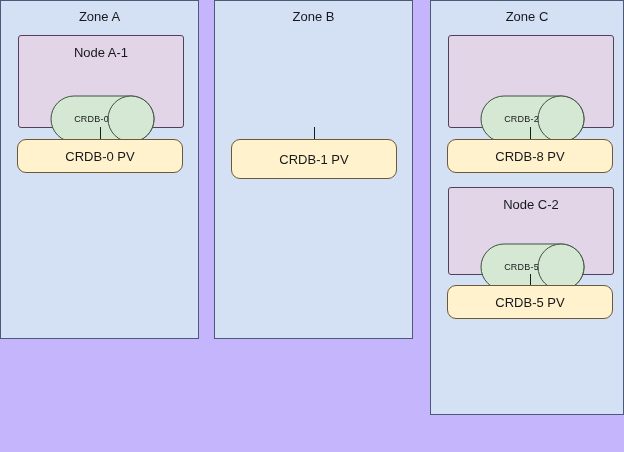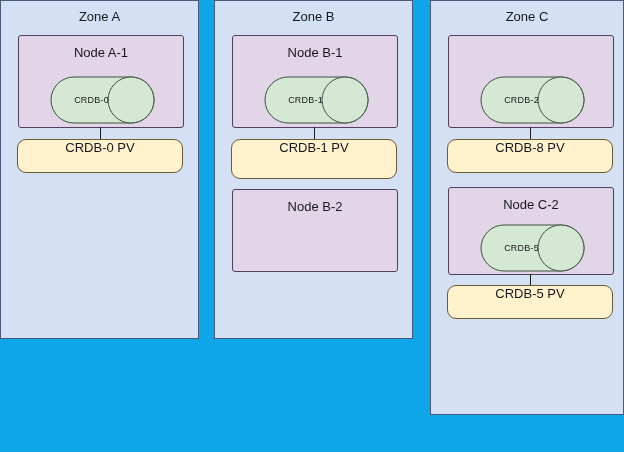--- a/index.html
+++ b/index.html
@@ -12,21 +12,21 @@
     height: 452px;
     position: relative;
     overflow: hidden;
     font-family: "Liberation Sans", sans-serif;
   }
   #canvas {
     position: absolute;
     left: 0; top: 0;
     width: 624px;
     height: 452px;
-    background: #0ea5e9;
+    background: #c4b5fd;
   }
   .zone {
     position: absolute;
     background: #d4e1f5;
     border: 1px solid #4a5a78;
     box-sizing: border-box;
   }
   .zone-title {
     position: absolute;
     top: 8px;
@@ -49,20 +49,21 @@
     top: 9px;
     left: 0;
     right: 0;
     text-align: center;
     font-size: 13px;
     color: #16181c;
     line-height: 16px;
   }
   .cylinder {
     position: absolute;
+    margin-top: 19px;
   }
   .cylinder svg {
     display: block;
   }
   .cyl-label {
     position: absolute;
     top: 0;
     left: 0;
     right: 22px;
     bottom: 0;
@@ -73,21 +74,21 @@
     color: #16181c;
     letter-spacing: 0.2px;
   }
   .pv {
     position: absolute;
     background: #fff2cc;
     border: 1px solid #6b5a33;
     border-radius: 9px;
     box-sizing: border-box;
     display: flex;
-    align-items: flex-start;
+    align-items: center;
     justify-content: center;
     font-size: 13px;
     color: #16181c;
   }
   .connector {
     position: absolute;
     width: 1px;
     background: #1b1b1b;
   }
 </style>
@@ -114,41 +115,27 @@
     <div class="connector" style="left:99px; top:126px; height:13px;"></div>
 
     <div class="pv" style="left:16px; top:138px; width:166px; height:34px;">
       <span>CRDB-0 PV</span>
     </div>
   </div>
 
   <div class="zone" style="left:214px; top:0px; width:199px; height:339px;">
     <div class="zone-title">Zone B</div>
 
-    <div class="node" style="left:17px; top:34px; width:166px; height:93px;">
-      <div class="node-title">Node B-1</div>
-
-      <div class="cylinder" style="left:31px; top:40px; width:105px; height:48px;">
-        <svg width="105" height="48" viewBox="0 0 105 48">
-          <path d="M 24,1 L 81,1 A 23,23 0 0 1 81,47 L 24,47 A 23,23 0 0 1 24,1 Z" fill="#d5e8d4" stroke="#3f5140" stroke-width="1"></path>
-          <circle cx="81" cy="24" r="23" fill="#d5e8d4" stroke="#3f5140" stroke-width="1"></circle>
-        </svg>
-        <div class="cyl-label">CRDB-1</div>
-      </div>
-    </div>
 
     <div class="connector" style="left:99px; top:126px; height:13px;"></div>
 
     <div class="pv" style="left:16px; top:138px; width:166px; height:40px;">
       <span>CRDB-1 PV</span>
     </div>
 
-    <div class="node" style="left:17px; top:188px; width:166px; height:83px;">
-      <div class="node-title">Node B-2</div>
-    </div>
   </div>
 
   <div class="zone" style="left:430px; top:0px; width:194px; height:415px;">
     <div class="zone-title">Zone C</div>
 
     <div class="node" style="left:17px; top:34px; width:166px; height:93px;">
 
       <div class="cylinder" style="left:31px; top:40px; width:105px; height:48px;">
         <svg width="105" height="48" viewBox="0 0 105 48">
           <path d="M 24,1 L 81,1 A 23,23 0 0 1 81,47 L 24,47 A 23,23 0 0 1 24,1 Z" fill="#d5e8d4" stroke="#3f5140" stroke-width="1"></path>

